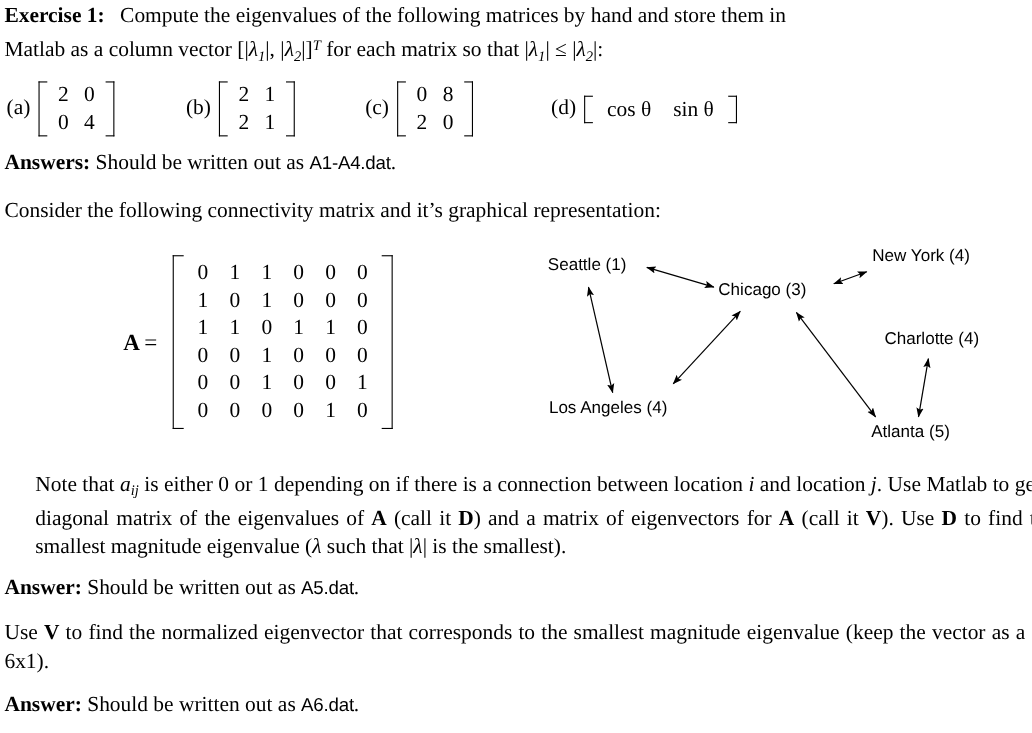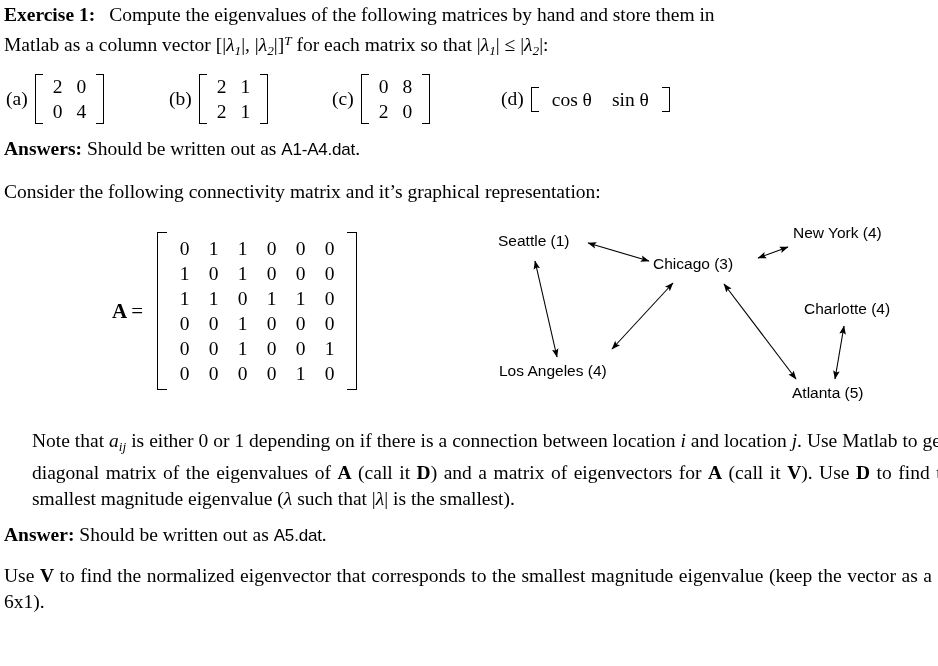--- a/index.html
+++ b/index.html
@@ -390,14 +390,17 @@
   </div>
 
   <div class="line" id="answers2">
     <span class="bf">Answer:</span><span> Should be written out as </span><span class="mono">A5.dat</span><span>.</span>
   </div>
 
   <div class="para" id="use-v">
     <span>Use </span><span class="bf">V</span><span> to find the normalized eigenvector that corresponds to the smallest magnitude eigenvalue (keep the vector as a 6x1).</span>
   </div>
 
+  <div class="line" id="answers3">
+    <span class="bf">Answer:</span><span> Should be written out as </span><span class="mono">A6.dat</span><span>.</span>
+  </div>
 
 </div>
 
 </body></html>

